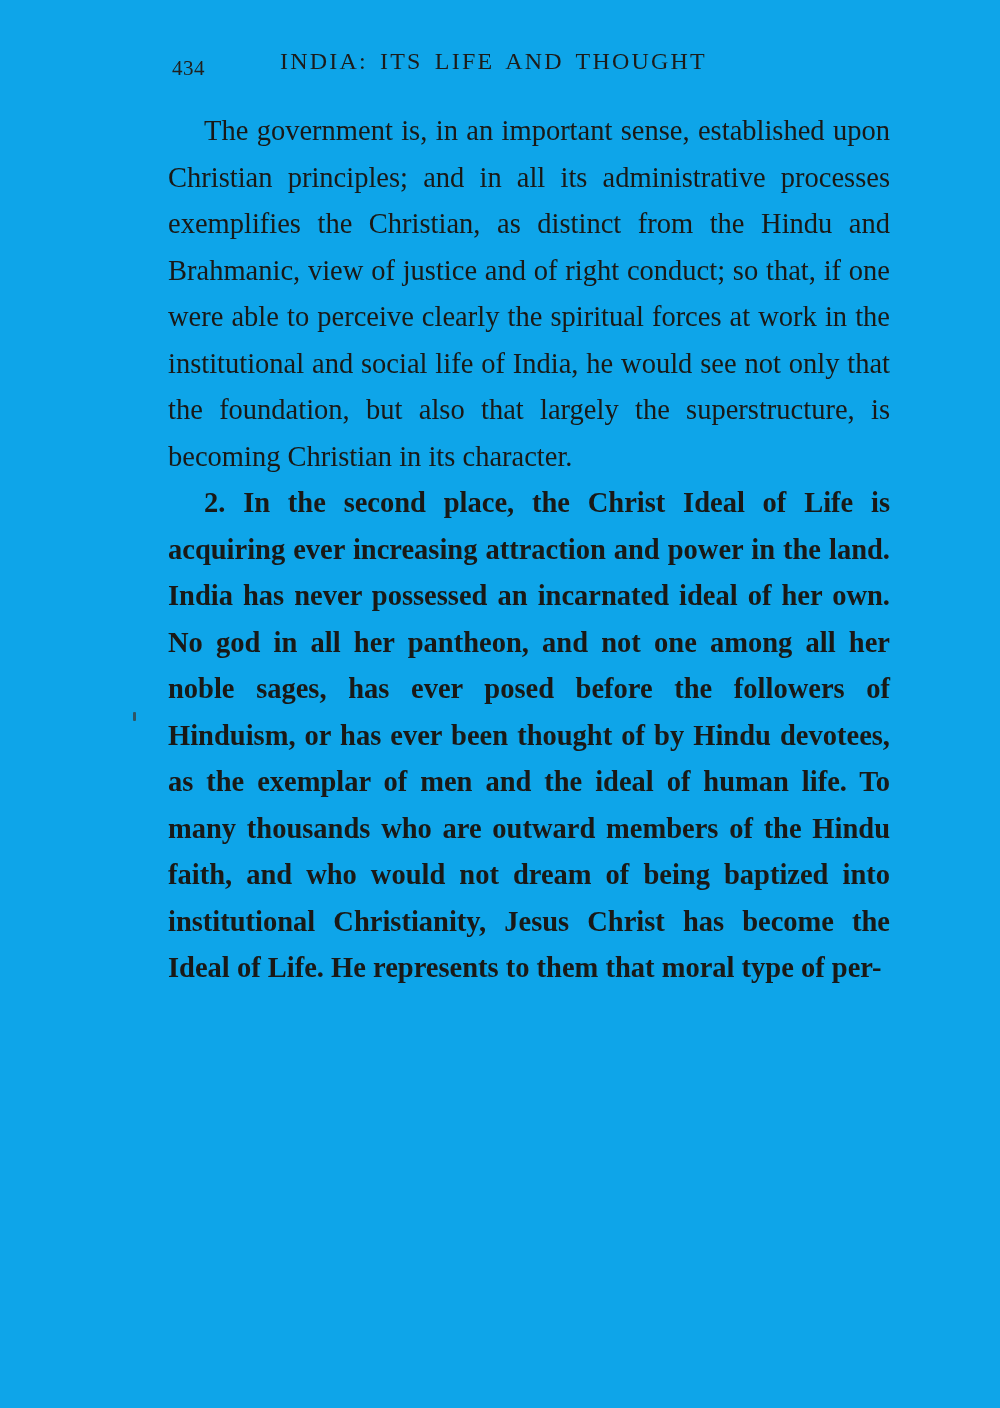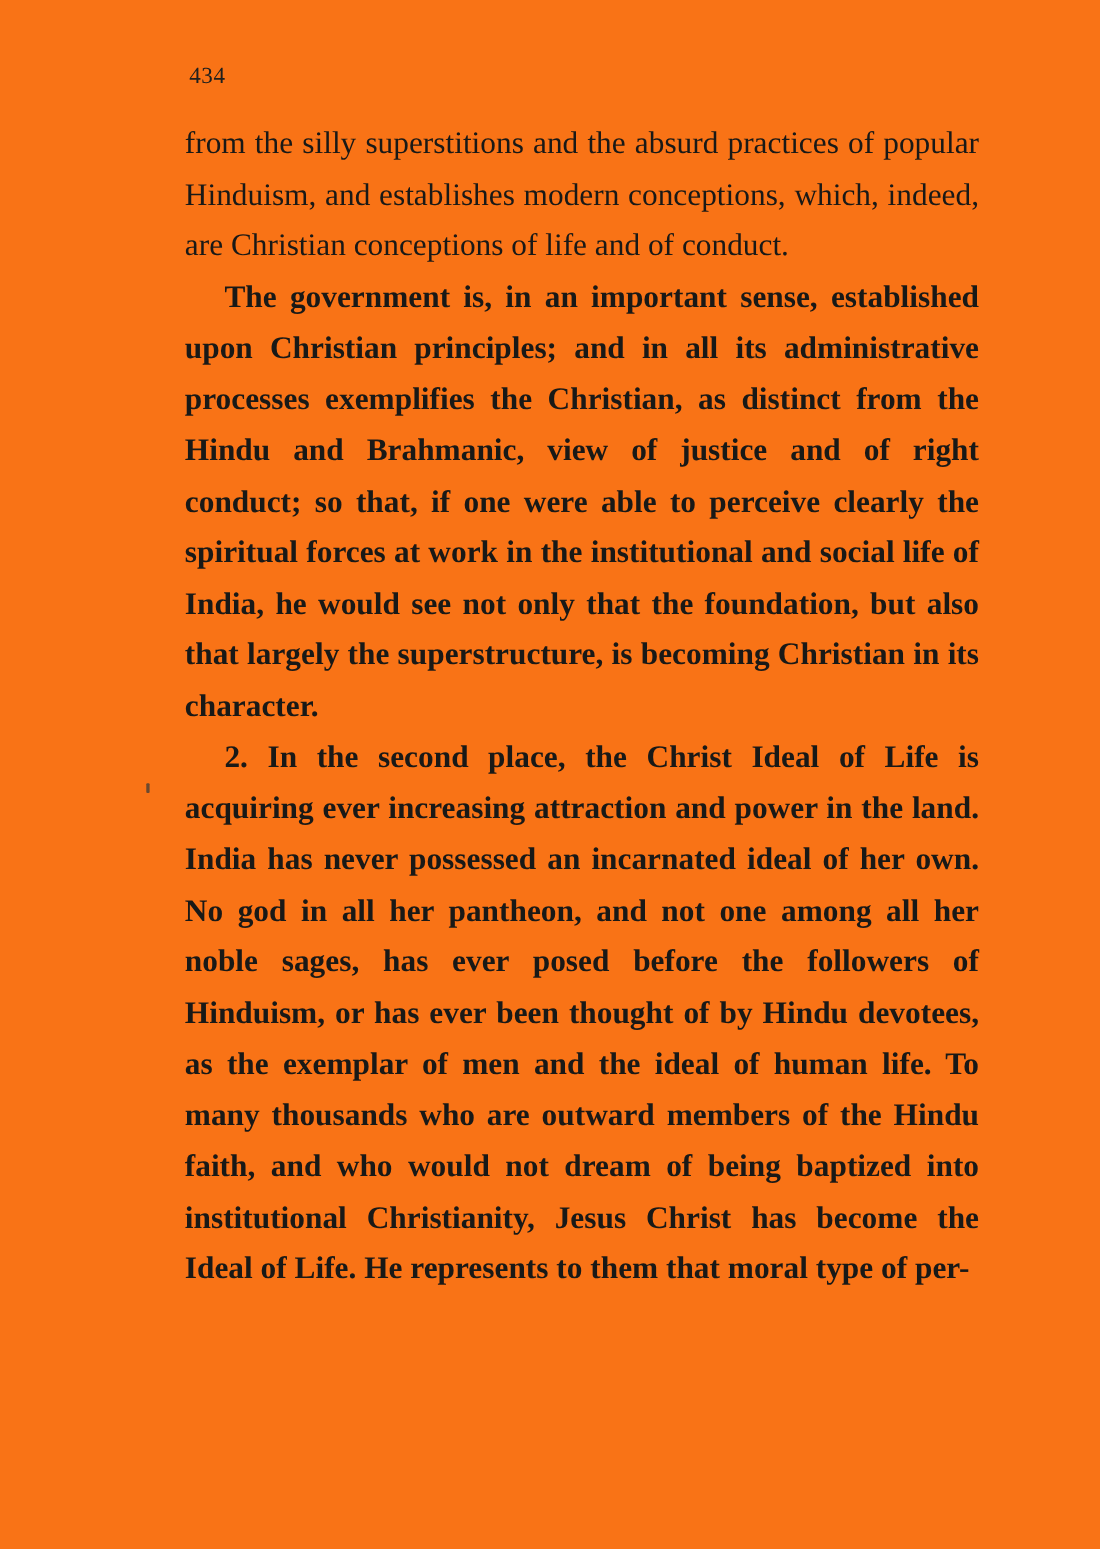--- a/index.html
+++ b/index.html
@@ -11,21 +11,21 @@
     width: 1000px;
     height: 1408px;
     font-family: "Liberation Serif", serif;
     color: #1a1a1a;
     position: relative;
     overflow: hidden;
   }
   .page {
     position: absolute;
     inset: 0;
-    background: #f97316;
+    background: #0ea5e9;
   }
   .header {
     position: absolute;
     top: 48px;
     left: 0;
     right: 0;
     height: 34px;
   }
   .folio {
     position: absolute;
@@ -78,23 +78,23 @@
     opacity: .75;
   }
 </style>
 </head>
 <body>
 
 <div class="page">
 
   <div class="header">
     <div class="folio">434</div>
+    <div class="running-title">INDIA: ITS LIFE AND THOUGHT</div>
   </div>
 
   <div class="body-text">
-    <p class="para">from the silly superstitions and the absurd practices of popular Hinduism, and establishes modern conceptions, which, indeed, are Christian conceptions of life and of conduct.</p>
     <p class="para indent">The government is, in an important sense, established upon Christian principles; and in all its administrative processes exemplifies the Christian, as distinct from the Hindu and Brahmanic, view of justice and of right conduct; so that, if one were able to perceive clearly the spiritual forces at work in the institutional and social life of India, he would see not only that the foundation, but also that largely the superstructure, is becoming Christian in its character.</p>
     <p class="para indent">2. In the second place, the Christ Ideal of Life is acquiring ever increasing attraction and power in the land.  India has never possessed an incarnated ideal of her own.  No god in all her pantheon, and not one among all her noble sages, has ever posed before the followers of Hinduism, or has ever been thought of by Hindu devotees, as the exemplar of men and the ideal of human life.  To many thousands who are outward members of the Hindu faith, and who would not dream of being baptized into institutional Christianity, Jesus Christ has become the Ideal of Life.  He represents to them that moral type of per-</p>
   </div>
 
   <div class="speck"></div>
 
 </div>
 
 </body></html>

